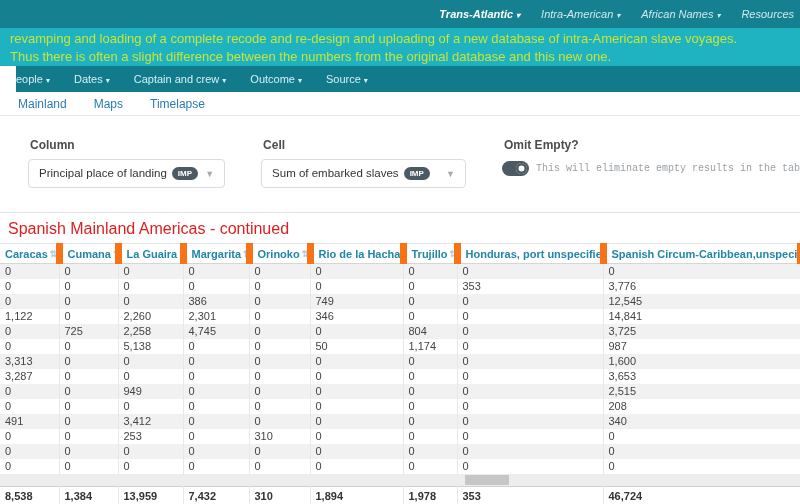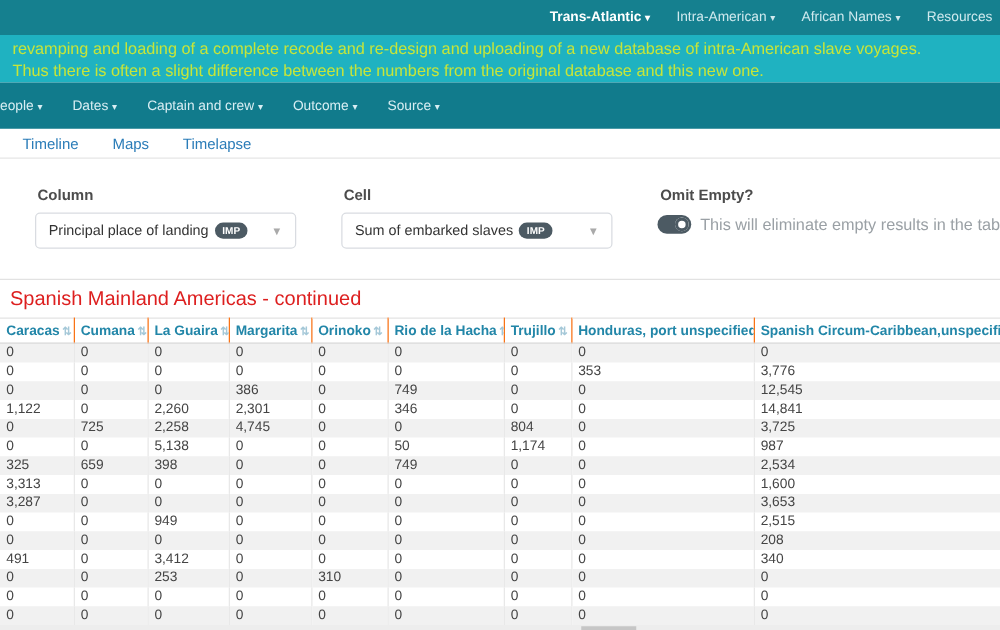--- a/index.html
+++ b/index.html
@@ -3,26 +3,26 @@
 <meta charset="utf-8">
 <style>
   * { margin:0; padding:0; box-sizing:border-box; }
   html,body { width:800px; height:504px; overflow:hidden; background:#fff;
     font-family:"Liberation Sans", sans-serif; }
 
   
   .band1 { height:28px; background:var(--banner-dark); display:flex; align-items:center; }
   .marquee1 { color:var(--accent-yellow); font-size:13px; padding-left:10px; white-space:nowrap; flex:0 0 auto; }
   .top-nav { margin-left:auto; display:flex; align-items:center; gap:21px; padding-right:6px; white-space:nowrap; }
-  .nav-item { color:#cfe9ee; font-size:11px; cursor:pointer; }
+  .nav-item { color:#cfe9ee; font-size:11px; cursor:pointer;font-style:italic; }
   .nav-item.active { color:#ffffff; font-weight:bold; }
   .nav-caret { font-size:8px; margin-left:3px; }
   .band2 { height:38px; background:var(--banner-bright); padding:2px 0 0 10px; }
   .band2 div { color:var(--accent-yellow); font-size:13px; line-height:18px; white-space:nowrap; }
-  .band3 { height:37px; background:var(--submenu-dark); display:flex; align-items:center; gap:24px; white-space:nowrap; }
+  .band3 { height:26px; background:var(--submenu-dark); display:flex; align-items:center; gap:24px; white-space:nowrap;margin-left:16px; }
   .sub-item { color:#d8eef3; font-size:11px; cursor:pointer; }
 
   
   .view-tabs { height:24px; display:flex; align-items:center; gap:27px; padding-left:18px;
     border-bottom:1px solid #e6e6e6; }
   .view-tab { color:var(--link-blue); font-size:12px; cursor:pointer; }
 
   
   .filter-panel { height:82px; display:flex; padding:8px 0 0 28px; }
   .fgroup { display:flex; flex-direction:column; }
@@ -33,28 +33,28 @@
     border-radius:4px; display:flex; align-items:center; padding-left:10px; cursor:pointer; }
   .dd-value { font-size:11.5px; color:#333; }
   .imp-badge { display:inline-block; background:var(--badge-dark); color:#fff; font-size:8px;
     font-weight:bold; border-radius:8px; padding:2px 6px; margin-left:5px; vertical-align:1px; }
   .dd-caret { position:absolute; right:10px; color:#aaa; font-size:9px; }
   .toggle-row { display:flex; align-items:center; gap:7px; margin-top:2px; }
   .toggle { width:27px; height:15px; background:var(--badge-dark); border-radius:8px; position:relative;
     cursor:pointer; flex:0 0 auto; }
   .toggle .knob { position:absolute; right:2px; top:2px; width:11px; height:11px; border-radius:50%;
     background:#fff; box-shadow:inset 0 0 0 2.5px var(--badge-dark); }
-  .toggle-help { font-size:13px; color:#9aa0a5; white-space:nowrap; }
+  .toggle-help { font-size:10px; color:#9aa0a5; white-space:nowrap;font-family:Liberation Mono, monospace; }
 
   
   .table-section { border-top:1px solid #e2e2e2; margin-top:14px; }
   .table-title { color:var(--title-red); font-size:16px; padding:7px 0 5px 8px; }
   table { border-collapse:collapse; table-layout:fixed; width:800px; border-top:1px solid #e4e4e4; }
   th { height:20px; text-align:left; font-size:11px; font-weight:bold; color:var(--header-teal);
-    padding:0 4px 0 5px; border-right:1px solid #f97316; border-bottom:1px solid #d6d6d6;
+    padding:0 4px 0 5px; border-right:7px solid #f97316; border-bottom:1px solid #d6d6d6;
     white-space:nowrap; overflow:hidden; cursor:pointer; }
   th .hwrap { display:flex; align-items:center; justify-content:space-between; }
   .sort-icon { color:#a5c8d8; font-size:9px; margin-left:2px; }
   td { height:15px; font-size:11px; color:#444; padding:0 4px 0 5px; border-right:1px solid #e8e8e8;
     white-space:nowrap; overflow:hidden; }
   tbody tr:nth-child(odd) { background:#f1f1f1; }
   tfoot td { font-weight:bold; color:#333; height:19px; border-top:1px solid #d0d0d0;
     border-bottom:1px solid #d0d0d0; background:#fff; }
   .hscroll { height:12px; background:#ededed; position:relative; }
   .hscroll .thumb { position:absolute; left:465px; top:1px; width:44px; height:10px; background:#c6c6c6; }
@@ -78,21 +78,21 @@
   <div class="band3" id="subNav">
       <span class="sub-item">eople<span class="nav-caret">▾</span></span>
       <span class="sub-item">Dates<span class="nav-caret">▾</span></span>
       <span class="sub-item">Captain and crew<span class="nav-caret">▾</span></span>
       <span class="sub-item">Outcome<span class="nav-caret">▾</span></span>
       <span class="sub-item">Source<span class="nav-caret">▾</span></span>
     </div>
 </div>
 
 <div class="view-tabs" id="viewTabs">
-    <span class="view-tab">Timeline</span>
+    <span class="view-tab">Mainland</span>
     <span class="view-tab">Maps</span>
     <span class="view-tab">Timelapse</span>
   </div>
 
 <div class="filter-panel">
   <div class="fgroup col1">
     <div class="flabel">Column</div>
     <div class="dropdown">
       <span class="dd-value"><span>Principal place of landing</span><span class="imp-badge">IMP</span></span>
       <span class="dd-caret">▼</span>
@@ -247,31 +247,20 @@
           <td>0</td>
           <td>5,138</td>
           <td>0</td>
           <td>0</td>
           <td>50</td>
           <td>1,174</td>
           <td>0</td>
           <td>987</td>
         </tr>
         <tr>
-          <td>325</td>
-          <td>659</td>
-          <td>398</td>
-          <td>0</td>
-          <td>0</td>
-          <td>749</td>
-          <td>0</td>
-          <td>0</td>
-          <td>2,534</td>
-        </tr>
-        <tr>
           <td>3,313</td>
           <td>0</td>
           <td>0</td>
           <td>0</td>
           <td>0</td>
           <td>0</td>
           <td>0</td>
           <td>0</td>
           <td>1,600</td>
         </tr>

